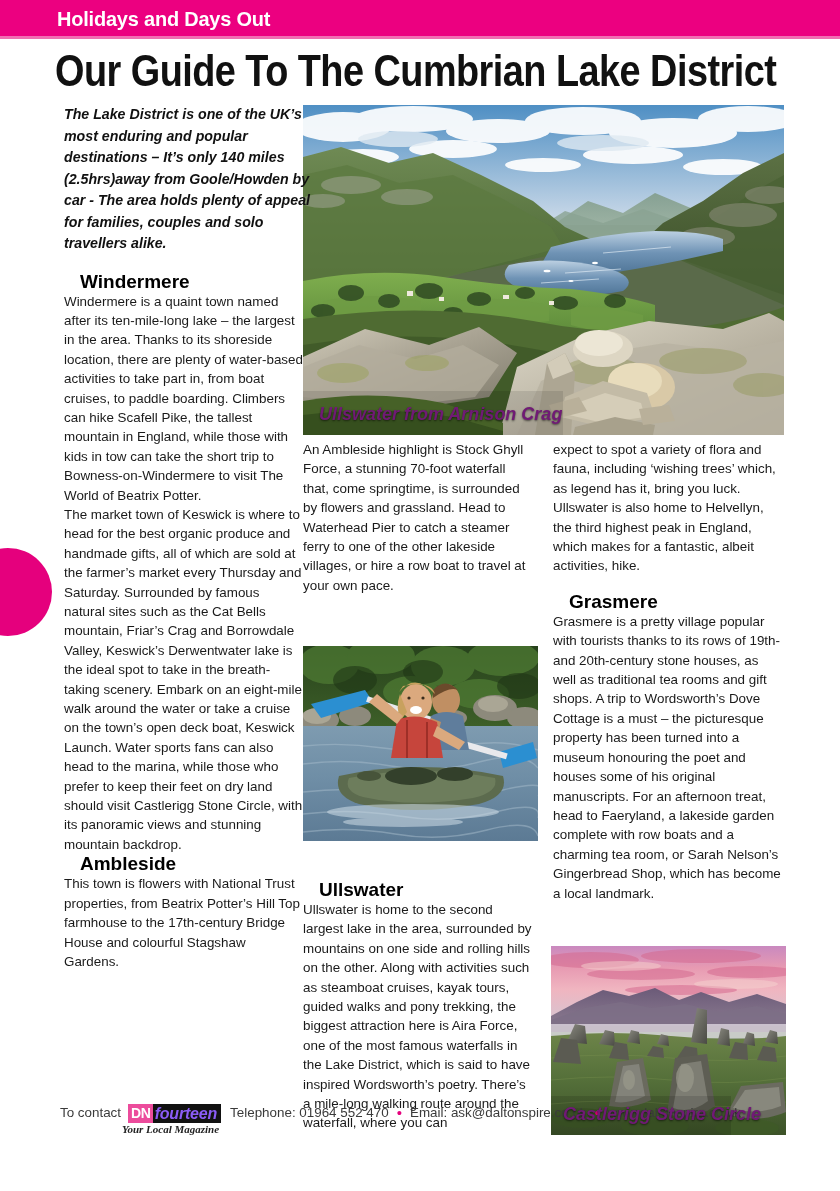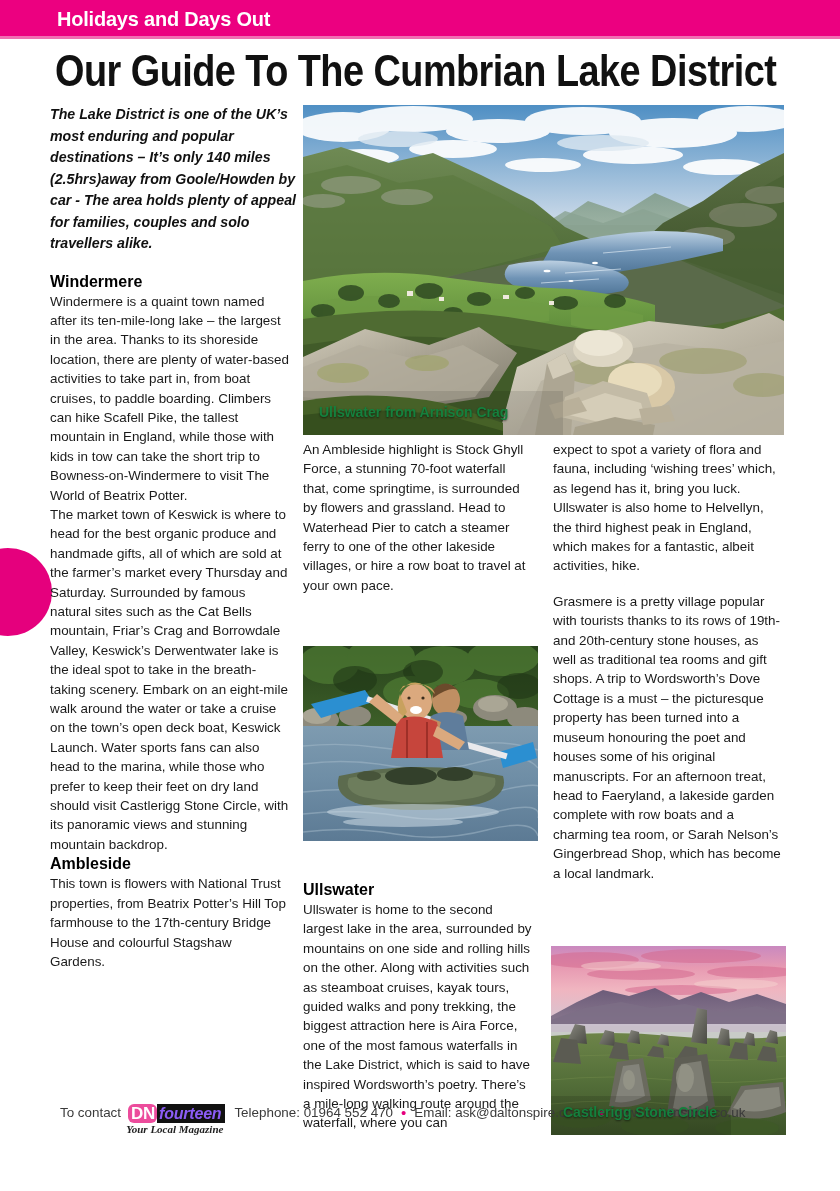--- a/index.html
+++ b/index.html
@@ -86,60 +86,61 @@
   }
 
   
   .col {
     position: absolute;
     font-size: 13.4px;
     line-height: 19.4px;
     color: #1a1a1a;
     text-align: left;
   }
-  .col-left  { left: 50px;  top: 104px; width: 248px; }
+  .col-left  { left: 64px;  top: 104px; width: 248px; }
   .col-mid   { left: 303px; top: 440px; width: 238px; }
   .col-right { left: 553px; top: 440px; width: 240px; }
 
   .intro {
     font-weight: bold;
     font-style: italic;
     font-size: 14.2px;
     line-height: 21.5px;
     color: #111111;
     margin: 0 0 17px 0;
   }
   .sec-head {
     font-weight: bold;
-    font-size: 16px;
+    font-size: 19px;
     line-height: 19px;
-    margin: 0 0 1px 0;
+    margin: 0 0 1px 16px;
     color: #000000;
   }
   .body-p {
     margin: 0 8px 16px 0;
   }
   .body-p:last-child { margin-bottom: 0; }
   .tight { margin-bottom: 0; }
 
   
   .photo {
     position: absolute;
     overflow: hidden;
     background: #5a6a4a;
   }
   .photo-main  { left: 303px; top: 105px; width: 481px; height: 330px; }
   .photo-kayak { left: 303px; top: 646px; width: 235px; height: 195px; }
   .photo-stone { left: 551px; top: 946px; width: 235px; height: 189px; }
 
   .caption {
     position: absolute;
-    color: #15803d;
-    font-weight: bold;
-    font-size: 14px;
+    color: #701a75;
+    font-style: italic;
+    font-weight: bold;
+    font-size: 18px;
     white-space: nowrap;
     text-shadow: 0 1px 2px rgba(0,0,0,0.55);
     z-index: 5;
   }
   .caption-main  { left: 319px; top: 404px; }
   .caption-stone { left: 563px; top: 1104px; }
 
   
   .footer {
     position: absolute;
@@ -173,26 +174,25 @@
   }
   .logo-marks {
     display: flex;
     align-items: stretch;
     height: 19px;
   }
   .logo-dn {
     background: #ec4c9c;
     color: #ffffff;
     font-weight: bold;
-    font-size: 17px;
+    font-size: 14px;
     line-height: 19px;
     padding: 0 2px 0 3px;
     letter-spacing: -0.3px;
     font-family: "Liberation Sans", sans-serif;
-    border-radius: 6px;
   }
   .logo-fourteen {
     background: #111111;
     color: #8b5cf6;
     font-weight: bold;
     font-style: italic;
     font-size: 16px;
     line-height: 19px;
     padding: 0 4px 0 2px;
     letter-spacing: -0.2px;
@@ -505,20 +505,21 @@
 <div class="col col-mid" style="top:880px;">
   <div>
     <div class="sec-head">Ullswater</div>
     <p class="body-p tight">Ullswater is home to the second largest lake in the area, surrounded by mountains on one side and rolling hills on the other. Along with activities such as steamboat cruises, kayak tours, guided walks and pony trekking, the biggest attraction here is Aira Force, one of the most famous waterfalls in the Lake District, which is said to have inspired Wordsworth’s poetry. There’s a mile-long walking route around the waterfall, where you can</p>
   </div>
 </div>
 
 <div class="col col-right">
   <p class="body-p">expect to spot a variety of flora and fauna, including ‘wishing trees’ which, as legend has it, bring you luck. Ullswater is also home to Helvellyn, the third highest peak in England, which makes for a fantastic, albeit activities, hike.</p>
   <div>
+    <div class="sec-head">Grasmere</div>
     <p class="body-p tight">Grasmere is a pretty village popular with tourists thanks to its rows of 19th- and 20th-century stone houses, as well as traditional tea rooms and gift shops. A trip to Wordsworth’s Dove Cottage is a must – the picturesque property has been turned into a museum honouring the poet and houses some of his original manuscripts. For an afternoon treat, head to Faeryland, a lakeside garden complete with row boats and a charming tea room, or Sarah Nelson’s Gingerbread Shop, which has become a local landmark.</p>
   </div>
 </div>
 
 <div class="photo photo-stone">
   <svg viewBox="0 0 235 189" preserveAspectRatio="none">
     <defs>
       <linearGradient id="duskSky" x1="0" y1="0" x2="0" y2="1">
         <stop offset="0%" stop-color="#c989bf"></stop>
         <stop offset="30%" stop-color="#e79ab2"></stop>

